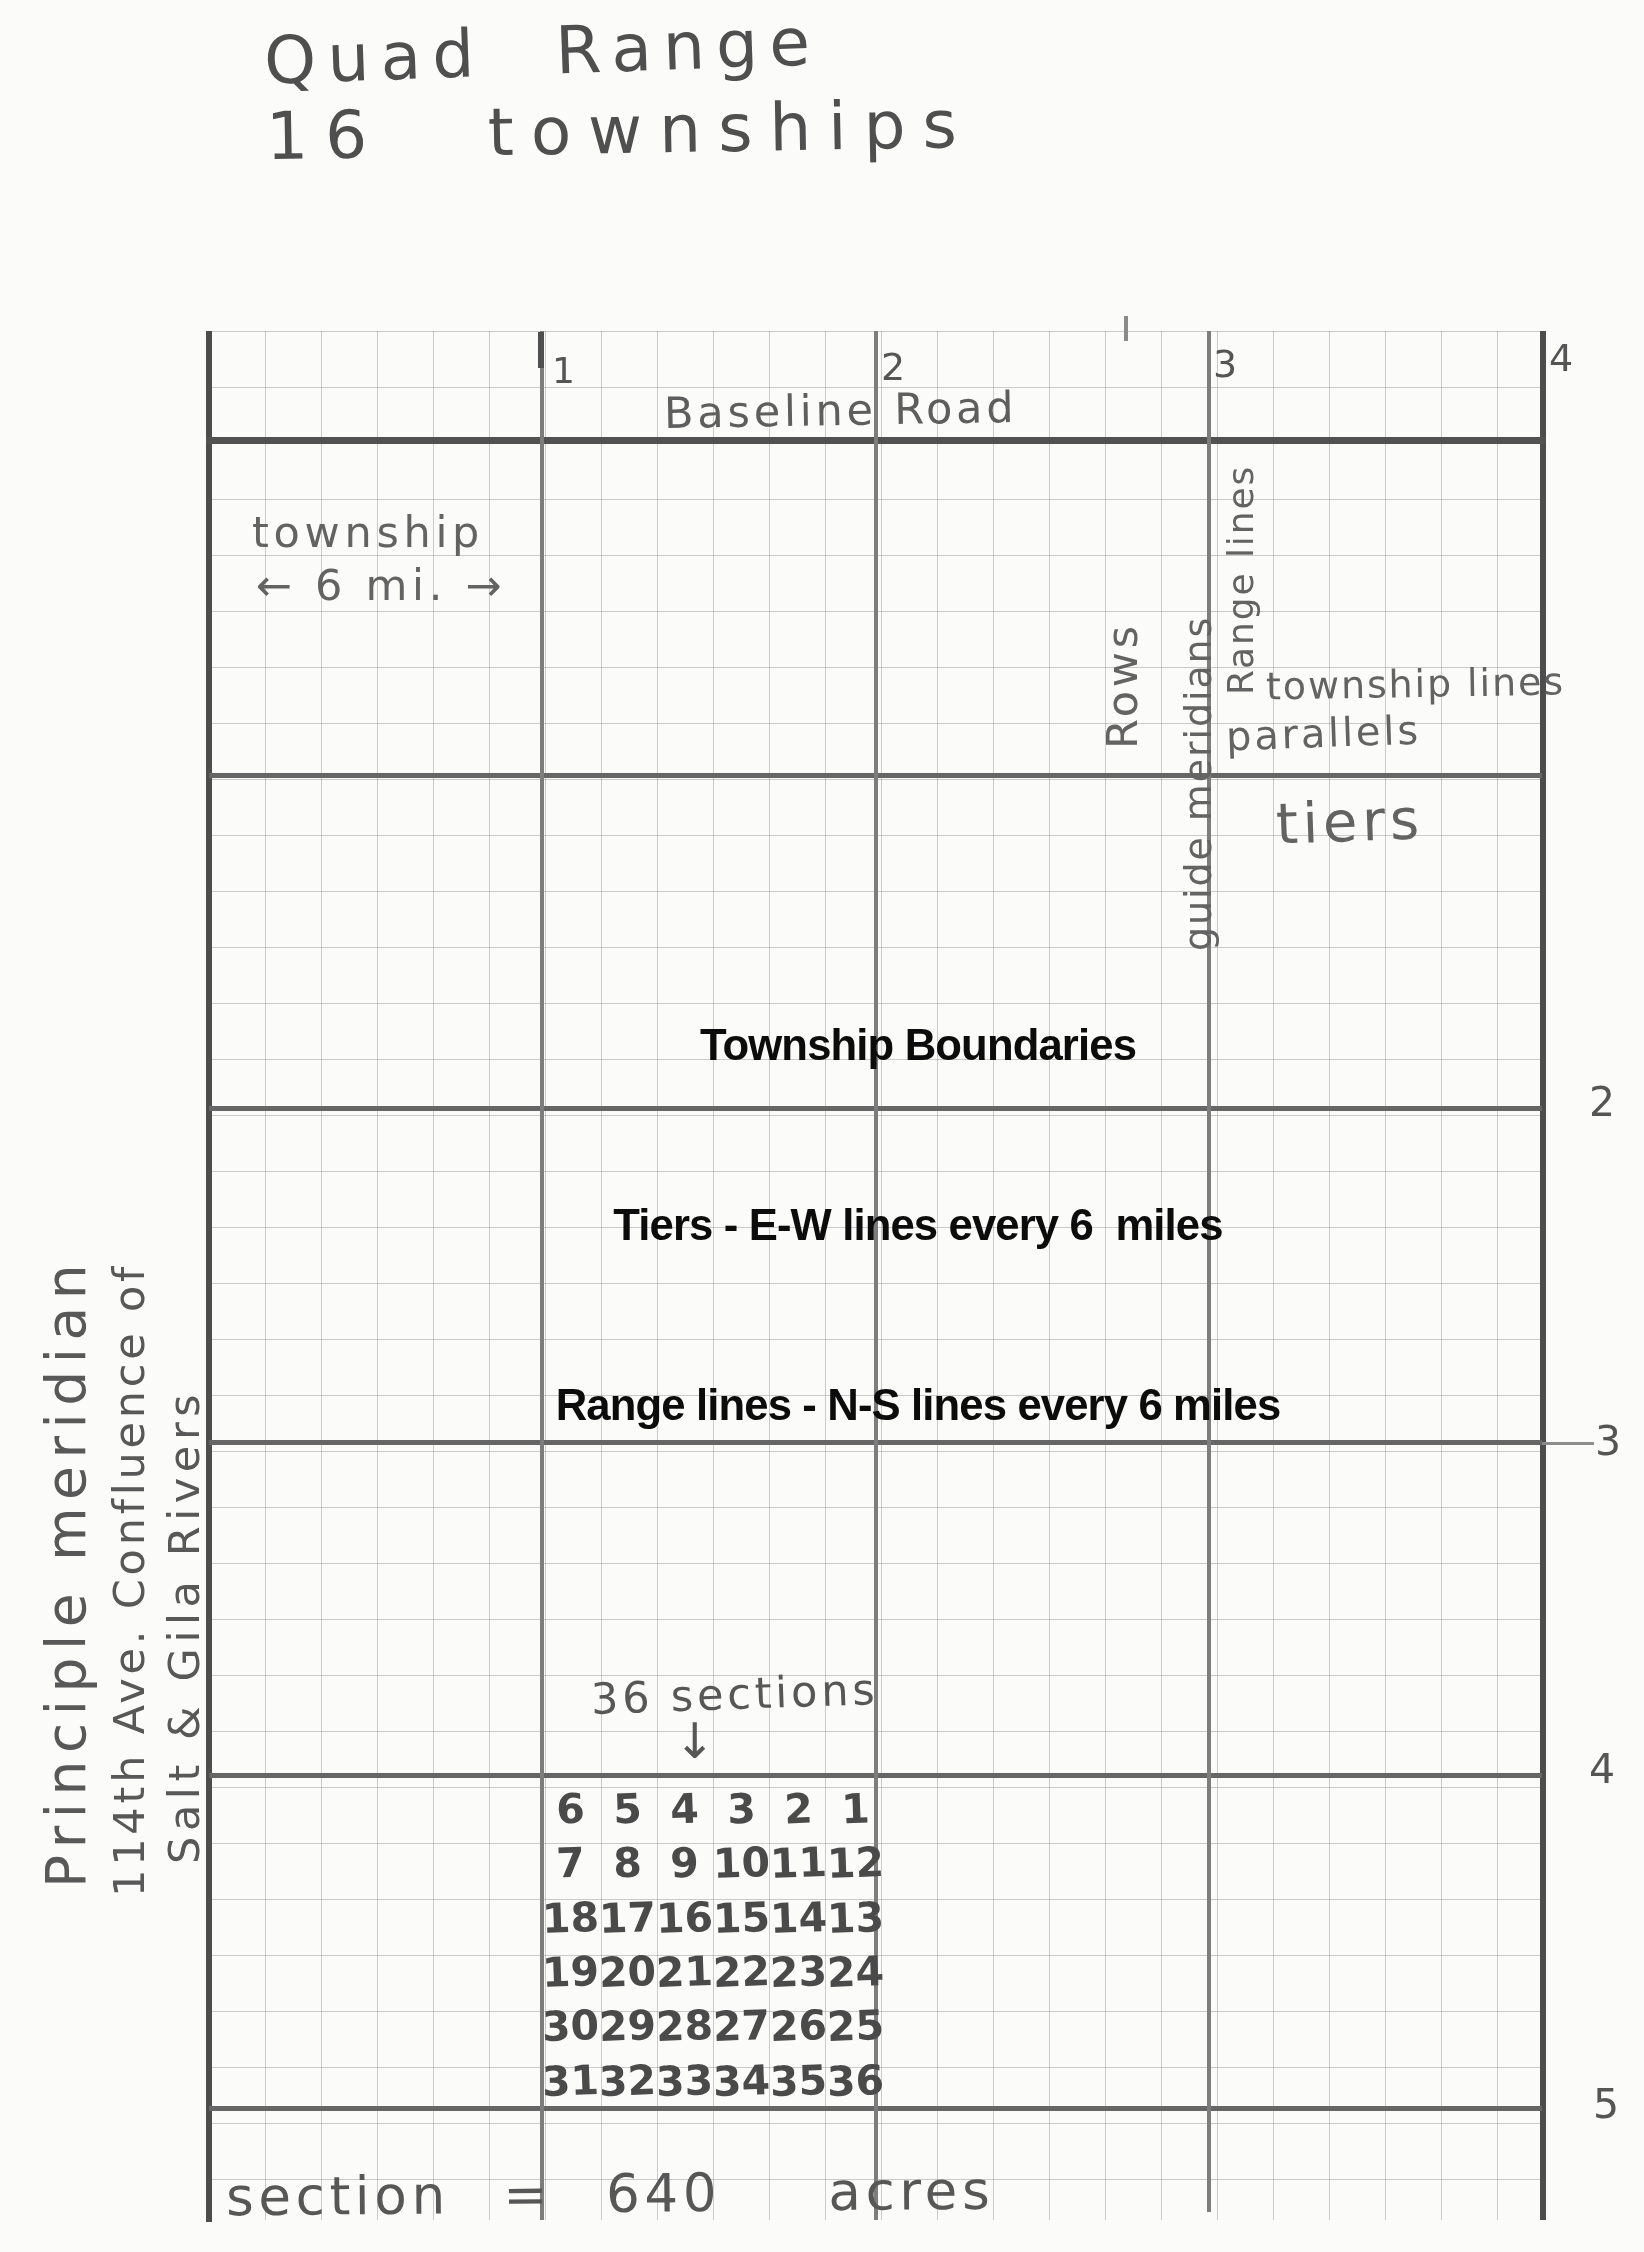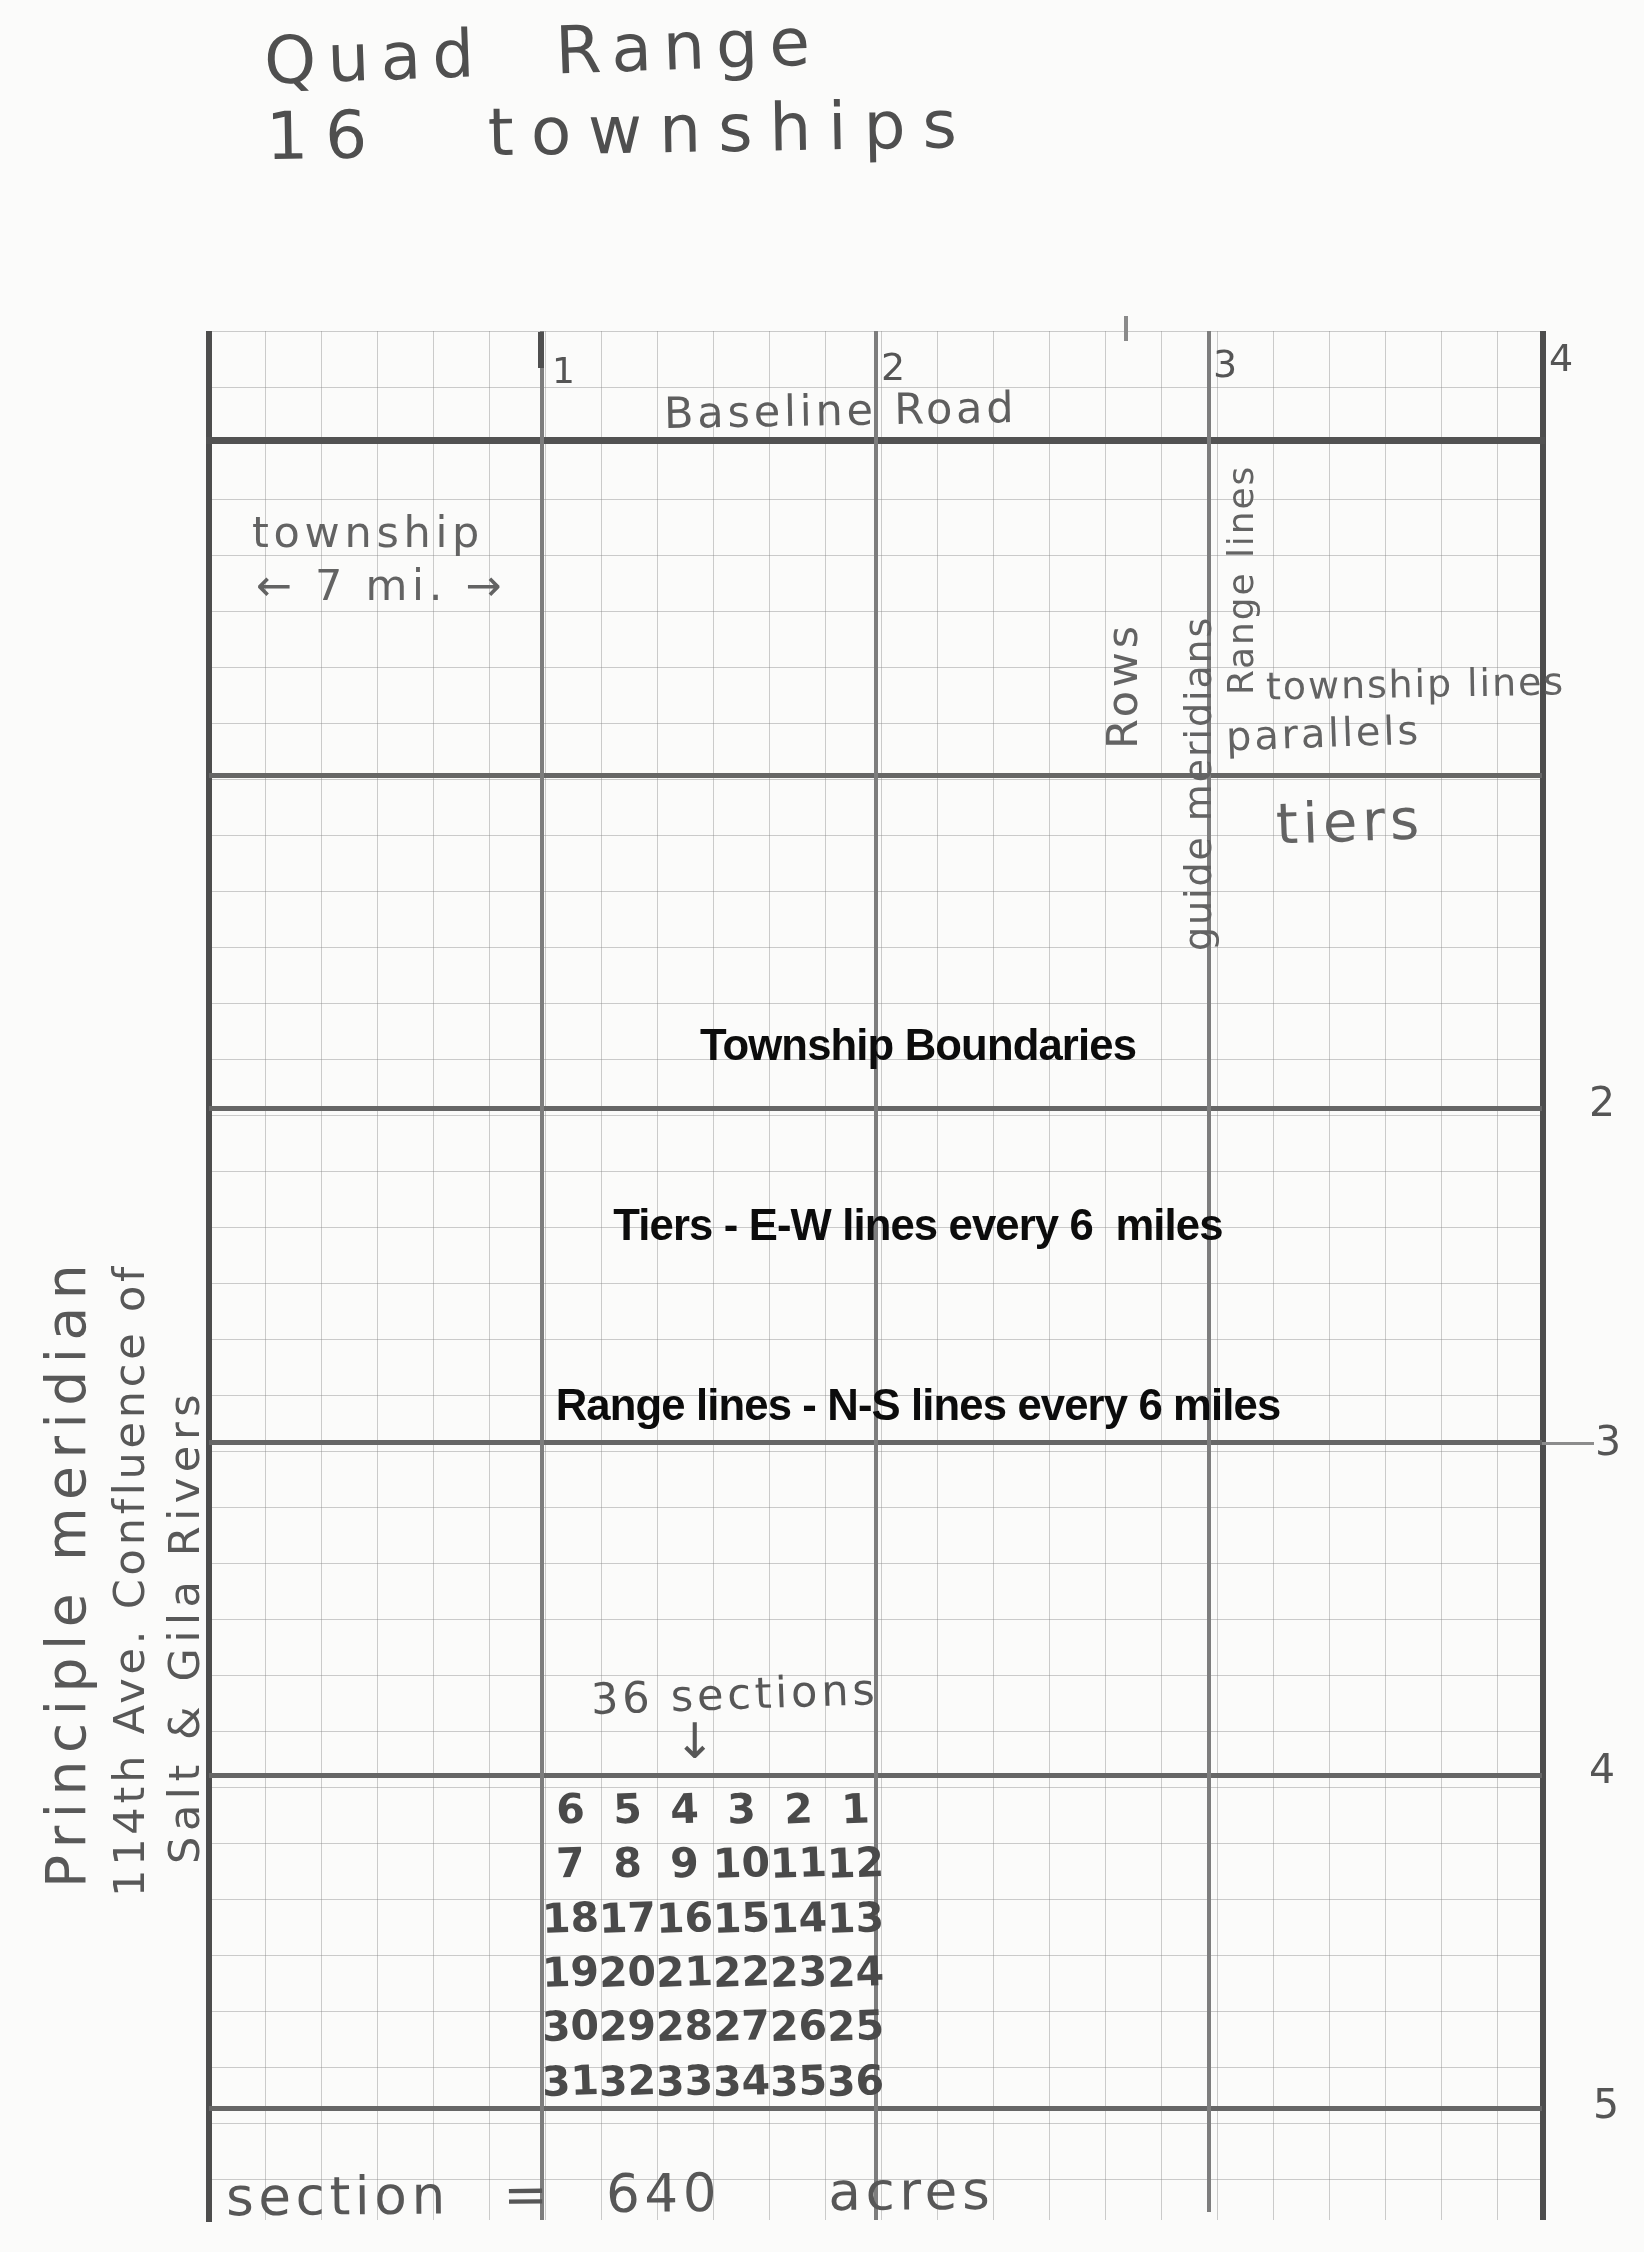--- a/index.html
+++ b/index.html
@@ -73,21 +73,21 @@
   <div class="hand" style="left:881px; top:348px; font-size:38px; color:#555;">2</div>
   <div class="hand" style="left:1213px; top:345px; font-size:38px; color:#555;">3</div>
   <div class="hand" style="left:1549px; top:339px; font-size:38px; color:#555;">4</div>
 
   <div class="hand" style="left:1589px; top:1081px; font-size:41px; color:#555;">2</div>
   <div class="hand" style="left:1595px; top:1420px; font-size:41px; color:#555;">3</div>
   <div class="hand" style="left:1589px; top:1748px; font-size:41px; color:#555;">4</div>
   <div class="hand" style="left:1593px; top:2083px; font-size:41px; color:#555;">5</div>
 
   <div class="hand" style="left:252px; top:510px; font-size:43px; letter-spacing:4.7px;">township</div>
-  <div class="hand" style="left:256px; top:563px; font-size:43px; letter-spacing:4.7px;">← 7 mi. →</div>
+  <div class="hand" style="left:256px; top:563px; font-size:43px; letter-spacing:4.7px;">← 6 mi. →</div>
 
   <div class="hand rot" style="left:1100px; top:749px; font-size:43px; letter-spacing:3.8px;">Rows</div>
   <div class="hand rot" style="left:1179px; top:951px; font-size:38px; letter-spacing:1.9px;">guide meridians</div>
   <div class="hand rot" style="left:1222px; top:695px; font-size:36px; letter-spacing:1.9px;">Range lines</div>
 
   <div class="hand" style="left:1266px; top:665px; font-size:38px; letter-spacing:1.9px; transform:rotate(-1deg);">township lines</div>
   <div class="hand" style="left:1226px; top:712px; font-size:40px; letter-spacing:2.8px; transform:rotate(-2deg);">parallels</div>
   <div class="hand" style="left:1276px; top:793px; font-size:56px; letter-spacing:4.7px; transform:rotate(-2deg);">tiers</div>
 
   <div id="typed-note">

